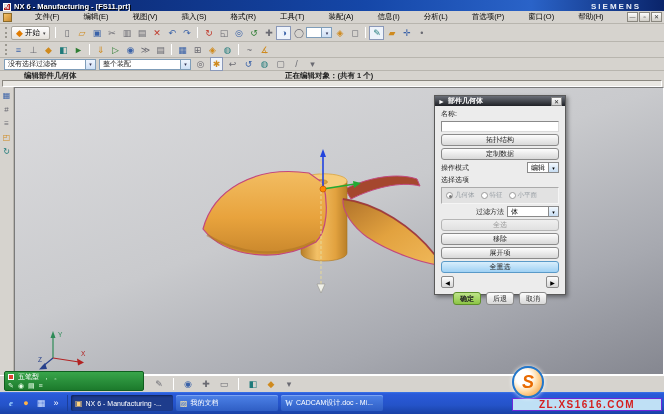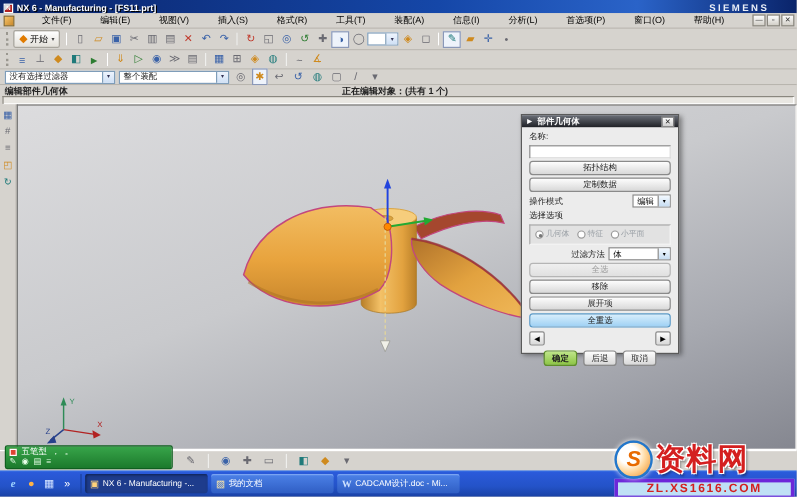--- a/index.html
+++ b/index.html
@@ -48,21 +48,21 @@
     display:flex; align-items:center; border-bottom:1px solid #b8b5ae; padding-left:4px; gap:3px; }
   .comboxp { display:inline-flex; align-items:center; height:11px; background:#fff;
     border:1px solid #7f9db9; }
   .comboxp .cval { font-size:7px; padding:0 3px; white-space:nowrap; color:#222; }
   .comboxp .cbtn { width:10px; height:100%; background:linear-gradient(#eef4fd,#cfe0f5); border-left:1px solid #7f9db9;
     font-size:5px; display:flex; align-items:center; justify-content:center; color:#335; }
   #selbar .tbi { width:13px; }
 
   
   #promptbar { position:absolute; left:0; top:71px; width:664px; height:9px; background:#d6d3ce;
-    display:flex; align-items:center; font-size:7.5px; font-weight:bold; color:#222; }
+    display:flex; align-items:center; font-size:7.5px; font-weight:bold; color:#222;padding-left:20px; }
   #prompt-msg { padding-left:4px; }
   #prompt-status { position:absolute; left:285px; }
   #cueline { position:absolute; left:2px; top:80px; width:660px; height:7px; background:#e9e7e2;
     border:1px solid; border-color:#8a877f #fff #fff #8a877f; }
 
   
   #leftbar { position:absolute; left:0; top:87px; width:14px; height:288px; background:#d6d3ce;
     border-right:1px solid #b8b5ae; display:flex; flex-direction:column; align-items:center; padding-top:2px; gap:2px; }
   #leftbar .tbi { width:12px; height:12px; font-size:8px; }
   #viewport { position:absolute; left:14px; top:87px; width:650px; height:288px;
@@ -138,21 +138,21 @@
   .t-nx{color:#ffd27a;} .t-folder{color:#ffe9a8;} .t-word{color:#cfe2ff; font-weight:bold; font-family:"Liberation Serif",serif;}
 
   
   #watermark { position:absolute; right:2px; bottom:0; width:150px; height:48px; z-index:60; }
   #wm-top { display:flex; align-items:center; }
   #wm-logo { width:32px; height:32px; border-radius:50%; background:radial-gradient(circle at 35% 35%,#fff 30%,#ffd9a0 55%,#f08a1e 100%);
     border:2px solid #2277cc; color:#e86a00; font-size:18px; font-weight:bold; font-style:italic;
     display:flex; align-items:center; justify-content:center; box-shadow:0 0 4px rgba(255,255,255,.9); }
   #wm-name { font-size:25px; font-weight:bold; color:#d41f1f; letter-spacing:1px; margin-left:2px;
     text-shadow:-1px -1px 0 #fff,1px -1px 0 #fff,-1px 1px 0 #fff,1px 1px 0 #fff,2px 2px 2px rgba(0,0,0,.35); }
-  #wm-band { margin-top:0px; background:#bfe0f5; border:3px solid #6d28d9; padding:0 4px; text-align:center; }
+  #wm-band { margin-top:0px; background:#bfe0f5; border:1px solid #6d28d9; padding:0 4px; text-align:center; }
   #wm-url { font-size:10px; font-weight:bold; color:#d41f1f; letter-spacing:1.5px; }
 </style>
 </head>
 <body>
 
 <div id="titlebar">
   <span id="app-icon">N</span>
   <span id="title-text">NX 6 - Manufacturing - [FS11.prt]</span>
   <span id="brand">SIEMENS</span>
 </div>
@@ -430,18 +430,17 @@
   </div>
   <div class="task">
     <span class="tic t-word">W</span>
     <span>CADCAM设计.doc - Mi...</span>
   </div>
 </div>
 
 <div id="watermark">
   <div id="wm-top">
     <span id="wm-logo">S</span>
-    <span id="wm-name">资料网</span>
   </div>
   <div id="wm-band">
     <span id="wm-url">ZL.XS1616.COM</span>
   </div>
 </div>
 
 </body></html>

